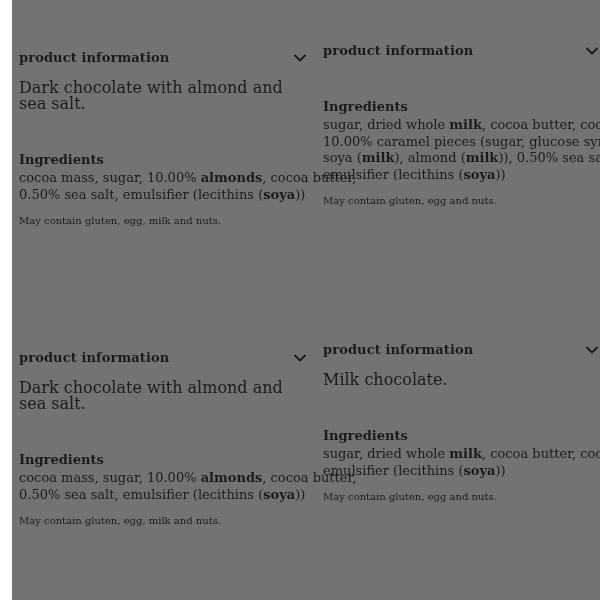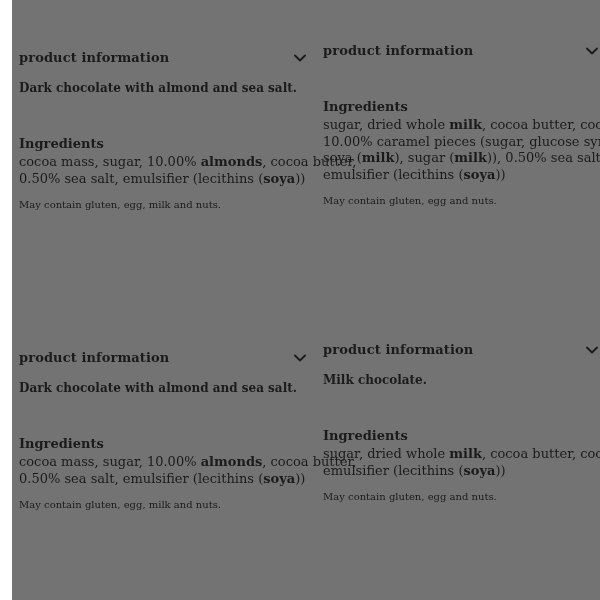--- a/index.html
+++ b/index.html
@@ -33,23 +33,22 @@
     letter-spacing: 0.1px;
   }
   .chevron {
     display: inline-flex;
     align-items: center;
     margin-right: 2px;
   }
   p { margin: 0; }
   .desc {
     margin-top: 14px;
-    font-size: 12px;
+    font-size: 16px;
     line-height: 16px;
-    font-weight: bold;
   }
   .ingredients-block {
     margin-top: 40px;
   }
   .ingredients-title {
     font-weight: bold;
     font-size: 13px;
     line-height: 16px;
   }
   .ing-lines {
@@ -106,21 +105,21 @@
         <svg width="12" height="8" viewBox="0 0 12 8">
             <polyline points="1,1.5 6,6.5 11,1.5" fill="none" stroke="#1b1b1b" stroke-width="1.8" stroke-linecap="round" stroke-linejoin="round"></polyline>
           </svg>
       </span>
     </div>
     <div class="ingredients-block">
       <p class="ingredients-title">Ingredients</p>
       <p class="ing-lines">
           <span class="ing-line"><span>sugar, dried whole </span><strong>milk</strong><span>, cocoa butter, cocoa mass,</span></span>
           <span class="ing-line"><span>10.00% caramel pieces (sugar, glucose syrup,</span></span>
-          <span class="ing-line"><span>soya (</span><strong>milk</strong><span>), sugar (</span><strong>milk</strong><span>)), 0.50% sea salt,</span></span>
+          <span class="ing-line"><span>soya (</span><strong>milk</strong><span>), almond (</span><strong>milk</strong><span>)), 0.50% sea salt,</span></span>
           <span class="ing-line"><span>emulsifier (lecithins (</span><strong>soya</strong><span>))</span></span>
         </p>
     </div>
     <p class="allergen">May contain gluten, egg and nuts.</p>
   </section>
 
   <section class="panel" id="panel-2">
     <div class="panel-header">
       <span class="header-title">product information</span>
       <span class="chevron">

